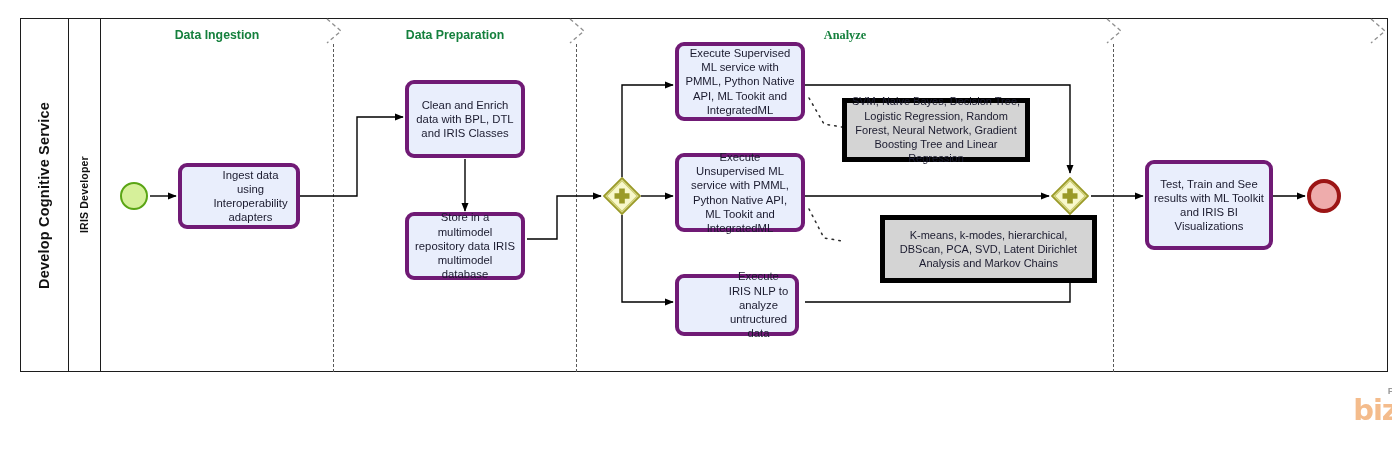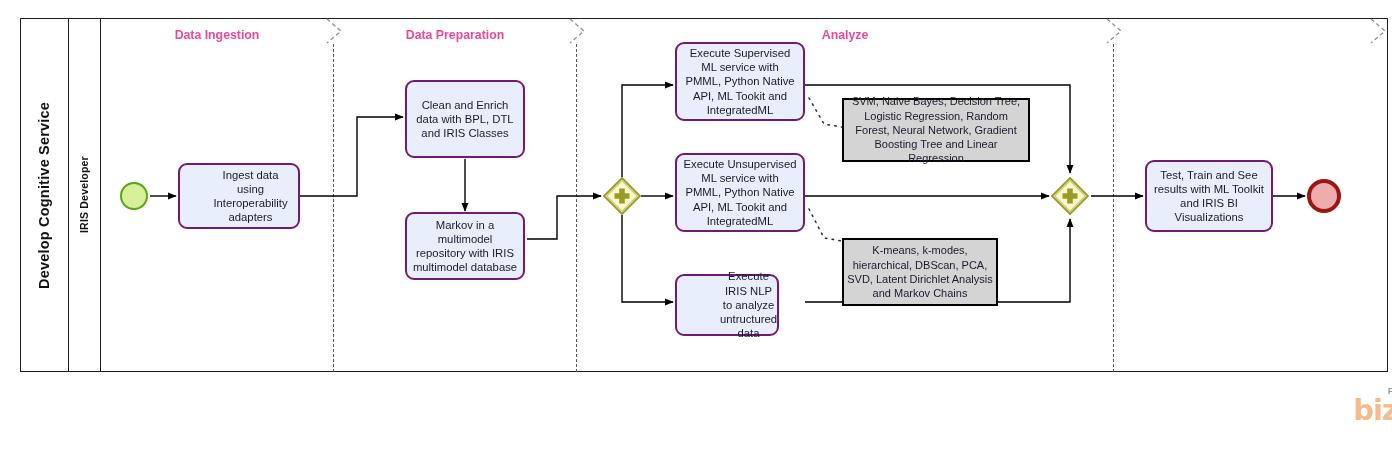--- a/index.html
+++ b/index.html
@@ -15,42 +15,42 @@
     position:absolute;display:flex;align-items:center;justify-content:center;
     writing-mode:vertical-rl;transform:rotate(180deg);
     font-weight:bold;color:#111;letter-spacing:.2px;text-align:center;
   }
   .pool-label{font-size:14.5px;}
   .lane-label{font-size:10.5px;}
 
   
   .phase-sep{position:absolute;width:1px;border-left:1.4px dashed #5a5a5a;}
   .phase-chev{position:absolute;width:18px;height:26px;}
-  .phase-title{position:absolute;font-weight:bold;font-size:12.3px;color:#ec4899;
+  .phase-title{position:absolute;font-weight:bold;font-size:12.3px;color:#15803d;
                text-align:center;white-space:nowrap;}
 
   
   .event{position:absolute;border-radius:50%;box-sizing:border-box;}
   .start-event{background:#d6f09a;border:2.4px solid #5aa515;}
   .end-event{background:#eeacac;border:4px solid #9c1515;}
 
   
-  .task{position:absolute;box-sizing:border-box;border:2px solid #701a75;
+  .task{position:absolute;box-sizing:border-box;border:4px solid #701a75;
         border-radius:9px;background:#e9eefc;
         display:flex;align-items:center;justify-content:center;
         text-align:center;font-size:11.3px;line-height:1.26;color:#1a1a2e;
         padding:3px 5px;}
 
   
   .gateway{position:absolute;width:38px;height:38px;}
   .gateway svg{display:block;}
 
   
   .annot{position:absolute;box-sizing:border-box;background:#d4d4d4;
-         border:2px solid #000000;display:flex;align-items:center;
+         border:5px solid #000000;display:flex;align-items:center;
          justify-content:center;text-align:center;font-size:11px;
          line-height:1.3;color:#1a1a2e;padding:4px 2px;}
 
   
   #wires{position:absolute;left:0;top:0;width:1392px;height:463px;
          pointer-events:none;}
 
   
   .brand{position:absolute;text-align:right;line-height:1;}
   .brand .powered{font-size:9.5px;color:#9a9a9a;font-weight:bold;letter-spacing:.3px;}
@@ -86,21 +86,21 @@
     <polyline points="1,1 15,13 1,25" fill="none" stroke="#8f8f8f" stroke-width="1.3" stroke-dasharray="4,3"></polyline>
   </svg>
   <div class="phase-sep" style="left:1113px;top:44px;height:328px;"></div>
 
   <svg class="phase-chev" style="left:1370px;top:18px;" viewBox="0 0 18 26">
     <polyline points="1,1 15,13 1,25" fill="none" stroke="#8f8f8f" stroke-width="1.3" stroke-dasharray="4,3"></polyline>
   </svg>
 
   <div class="phase-title" style="left:101px;top:28px;width:232px;">Data Ingestion</div>
   <div class="phase-title" style="left:334px;top:28px;width:242px;">Data Preparation</div>
-  <div class="phase-title" style="left:577px;top:28px;width:536px;">Analyze</div>
+  <div class="phase-title" style="left:577px;top:28px;width:536px;font-family:Liberation Serif, serif;">Analyze</div>
 
   <svg id="wires" viewBox="0 0 1392 463">
     <defs>
       <marker id="ah" markerWidth="9" markerHeight="9" refX="8.2" refY="3.6" orient="auto" markerUnits="userSpaceOnUse">
         <path d="M0,0 L9,3.6 L0,7.2 Z" fill="#000"></path>
       </marker>
     </defs>
     <g fill="none" stroke="#000" stroke-width="1.4" marker-end="url(#ah)">
 
       <path d="M150,196 L176,196"></path>
@@ -134,49 +134,49 @@
     </g>
   </svg>
 
   <div class="event start-event" style="left:120px;top:182px;width:28px;height:28px;"></div>
   <div class="event end-event" style="left:1307px;top:179px;width:34px;height:34px;"></div>
 
   <div class="task" style="left:178px;top:163px;width:122px;height:66px;padding-left:28px;">Ingest data using Interoperability adapters</div>
 
   <div class="task" style="left:405px;top:80px;width:120px;height:78px;">Clean and Enrich data with BPL, DTL and IRIS Classes</div>
 
-  <div class="task" style="left:405px;top:212px;width:120px;height:68px;">Markov in a multimodel repository with IRIS multimodel database</div>
+  <div class="task" style="left:405px;top:212px;width:120px;height:68px;">Store in a multimodel repository data IRIS multimodel database</div>
 
   <div class="task" style="left:675px;top:42px;width:130px;height:79px;">Execute Supervised ML service with PMML, Python Native API, ML Tookit and IntegratedML</div>
 
   <div class="task" style="left:675px;top:153px;width:130px;height:79px;">Execute Unsupervised ML service with PMML, Python Native API, ML Tookit and IntegratedML</div>
 
-  <div class="task" style="left:675px;top:274px;width:104px;height:62px;padding-left:48px;">Execute IRIS NLP to analyze untructured data</div>
+  <div class="task" style="left:675px;top:274px;width:124px;height:62px;padding-left:48px;">Execute IRIS NLP to analyze untructured data</div>
 
-  <div class="task" style="left:1145px;top:160px;width:128px;height:72px;">Test, Train and See results with ML Toolkit and IRIS BI Visualizations</div>
+  <div class="task" style="left:1145px;top:160px;width:128px;height:90px;">Test, Train and See results with ML Toolkit and IRIS BI Visualizations</div>
 
   <div class="gateway" style="left:603px;top:177px;">
     <svg viewBox="0 0 38 38" width="38" height="38">
       <polygon points="19,1 37,19 19,37 1,19" fill="#f8f8cc" stroke="#9a9a28" stroke-width="1.8"></polygon>
       <polygon points="19,3.6 34.4,19 19,34.4 3.6,19" fill="none" stroke="#c9c96a" stroke-width="1.2"></polygon>
       <path d="M16.2,11.5 h5.6 v4.7 h4.7 v5.6 h-4.7 v4.7 h-5.6 v-4.7 h-4.7 v-5.6 h4.7 z" fill="#9a9a28"></path>
     </svg>
   </div>
 
   <div class="gateway" style="left:1051px;top:177px;">
     <svg viewBox="0 0 38 38" width="38" height="38">
       <polygon points="19,1 37,19 19,37 1,19" fill="#f8f8cc" stroke="#9a9a28" stroke-width="1.8"></polygon>
       <polygon points="19,3.6 34.4,19 19,34.4 3.6,19" fill="none" stroke="#c9c96a" stroke-width="1.2"></polygon>
       <path d="M16.2,11.5 h5.6 v4.7 h4.7 v5.6 h-4.7 v4.7 h-5.6 v-4.7 h-4.7 v-5.6 h4.7 z" fill="#9a9a28"></path>
     </svg>
   </div>
 
   <div class="annot" style="left:842px;top:98px;width:188px;height:64px;">SVM,  Naive Bayes,  Decision Tree, Logistic Regression, Random Forest, Neural Network, Gradient Boosting Tree and Linear Regression</div>
 
-  <div class="annot" style="left:842px;top:215px;width:156px;height:68px;margin-top:23px;">K-means, k-modes,  hierarchical, DBScan, PCA, SVD, Latent Dirichlet Analysis and Markov Chains</div>
+  <div class="annot" style="left:880px;top:215px;width:217px;height:68px;">K-means, k-modes,  hierarchical, DBScan, PCA, SVD, Latent Dirichlet Analysis and Markov Chains</div>
 
   <div class="brand" style="left:1332px;top:386px;width:112px;">
     <div class="powered">Powered by</div>
     <div class="name">bizagi</div>
     <div class="sub">Modeler</div>
   </div>
 
 </div>
 
 </body></html>

